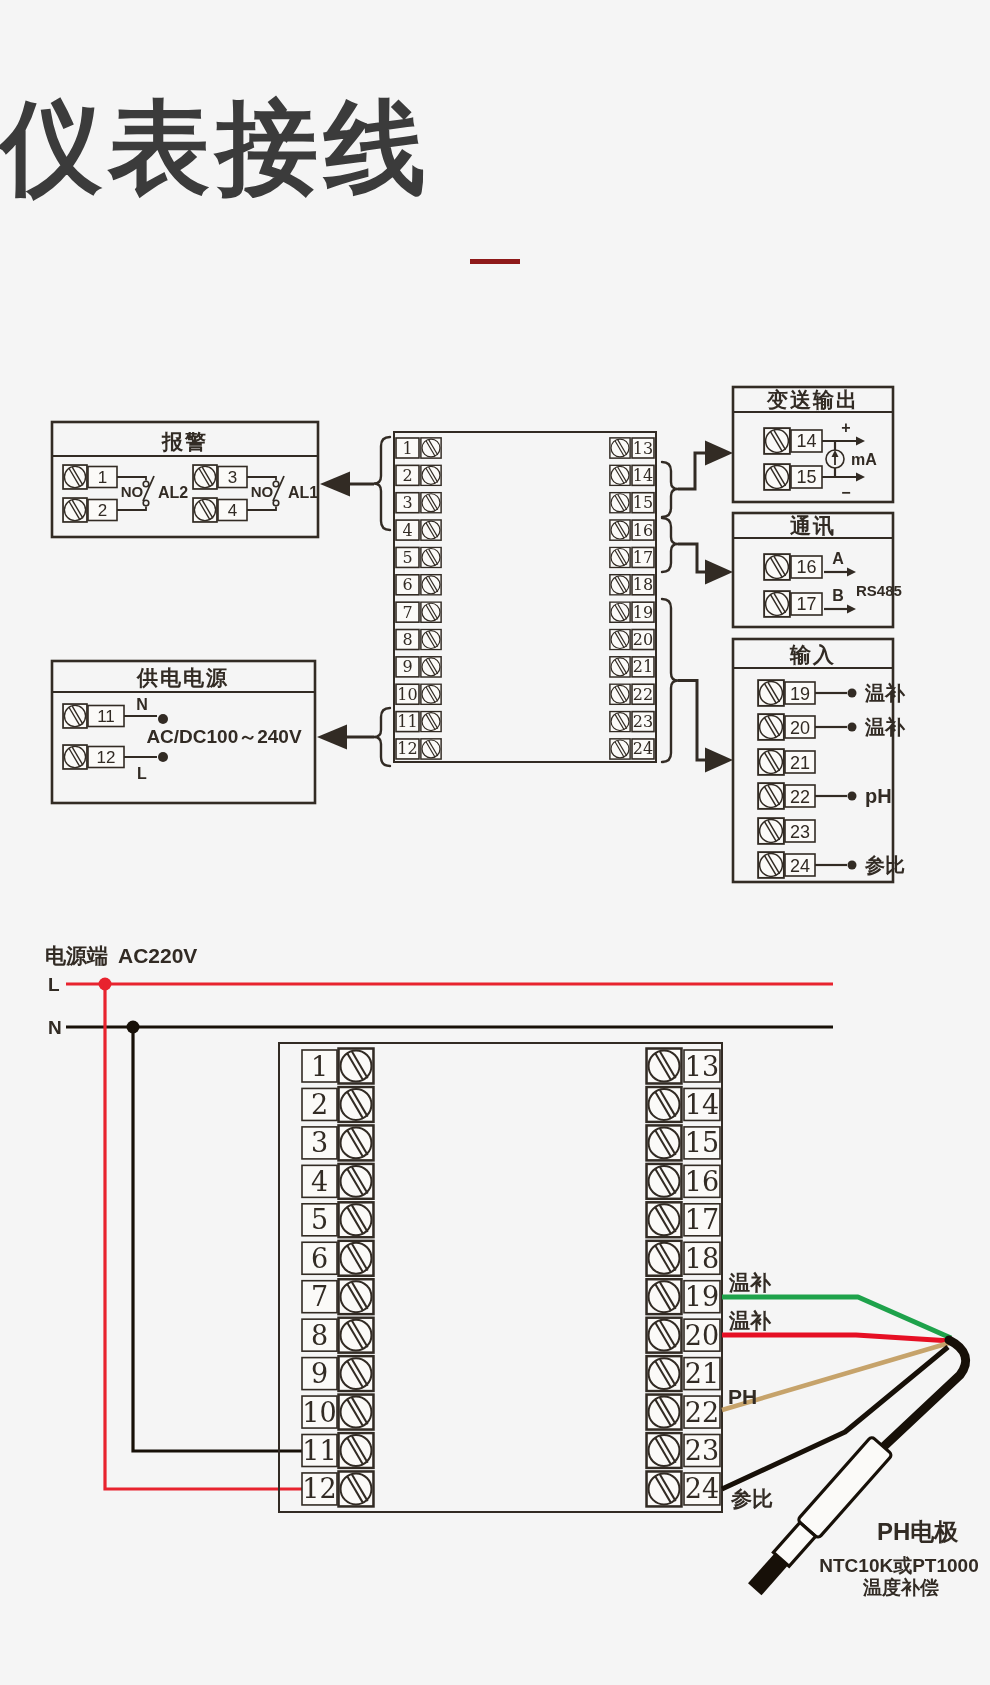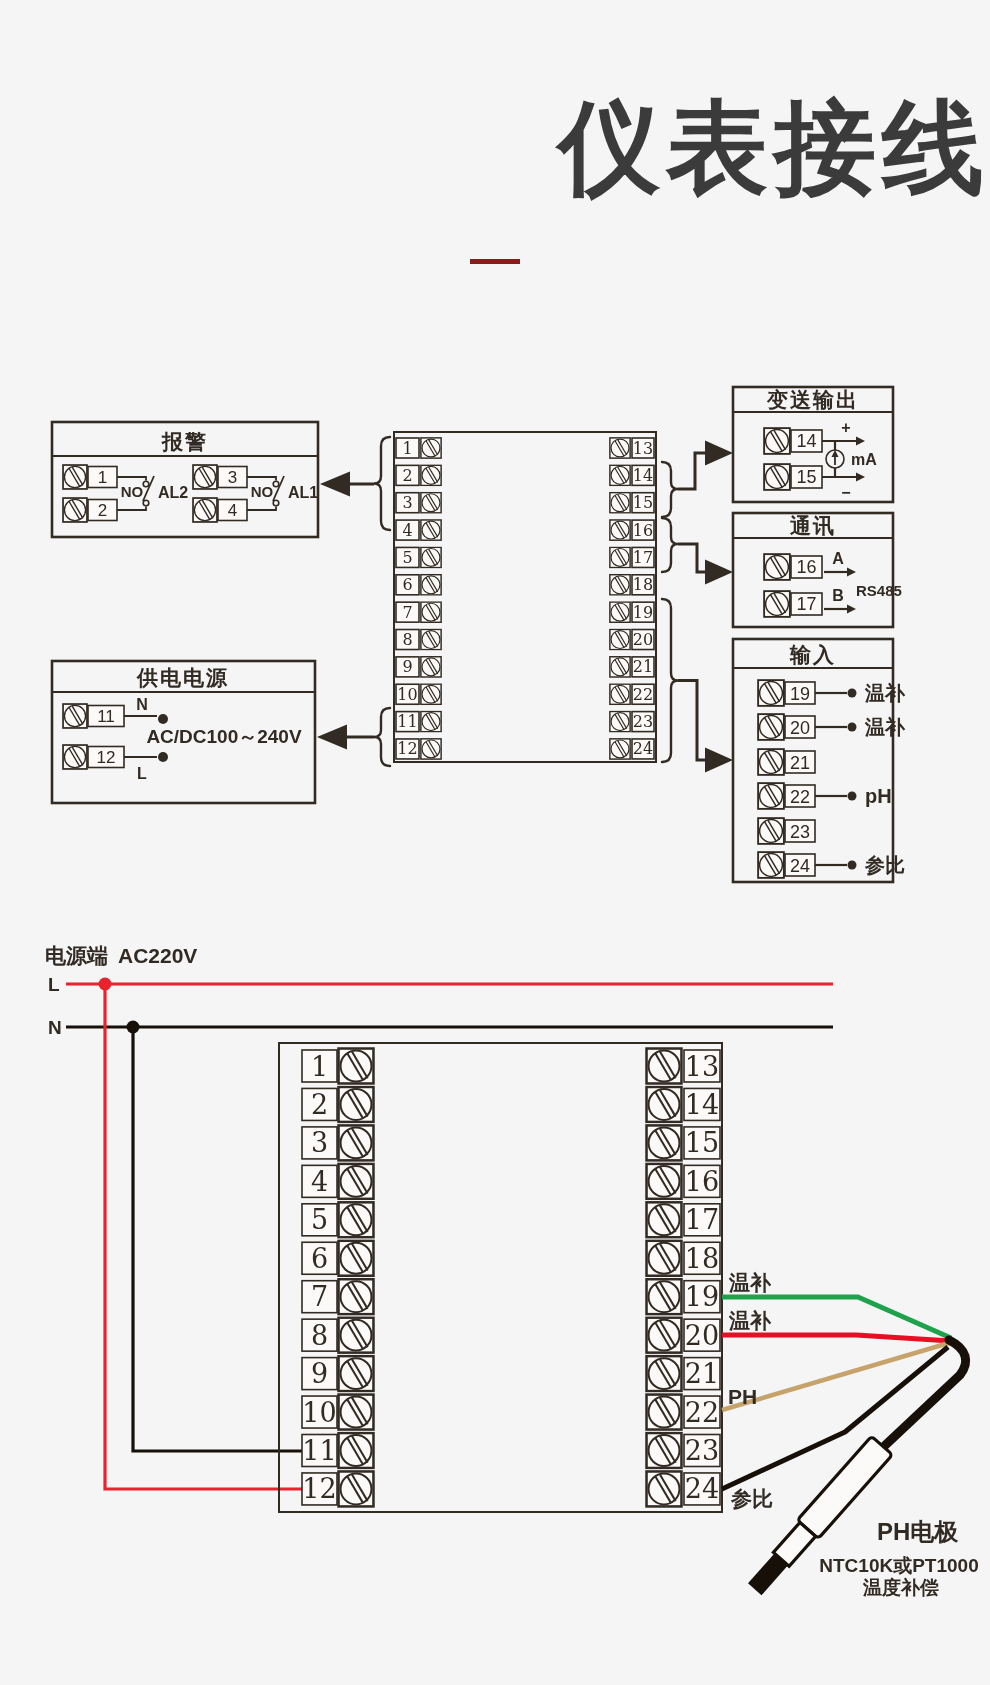--- a/index.html
+++ b/index.html
@@ -1,18 +1,18 @@
 <!DOCTYPE html>
 <html><head>
 <meta charset="utf-8">
 <style>
   html,body{margin:0;padding:0;}
   body{width:990px;height:1685px;background:#f5f5f5;font-family:"Liberation Sans","DejaVu Sans",sans-serif;}
   .page{position:relative;width:990px;height:1685px;overflow:hidden;background:#f5f5f5;}
-  .main-title{position:absolute;top:92px;left:0;width:990px;margin:0;text-align:right;
+  .main-title{position:absolute;top:92px;left:0;width:990px;margin:0;text-align:left;
     font-size:102px;font-weight:800;letter-spacing:6px;color:#3b3b3b;line-height:1.1;
     font-family:"Liberation Sans","DejaVu Sans",sans-serif;}
   .title-divider{position:absolute;left:470px;top:259px;width:50px;height:5px;background:#8e1919;}
   svg{position:absolute;left:0;top:0;}
   svg text{fill:#322b24;}
   .t-sans{font-family:"Liberation Sans","DejaVu Sans",sans-serif;}
   .t-serif{font-family:"DejaVu Serif","Liberation Serif",serif;}
   .box{fill:none;stroke:#322b24;stroke-width:2.6;}
   .box2{fill:none;stroke:#322b24;stroke-width:2;}
   .hdr{stroke:#322b24;stroke-width:2.2;}

